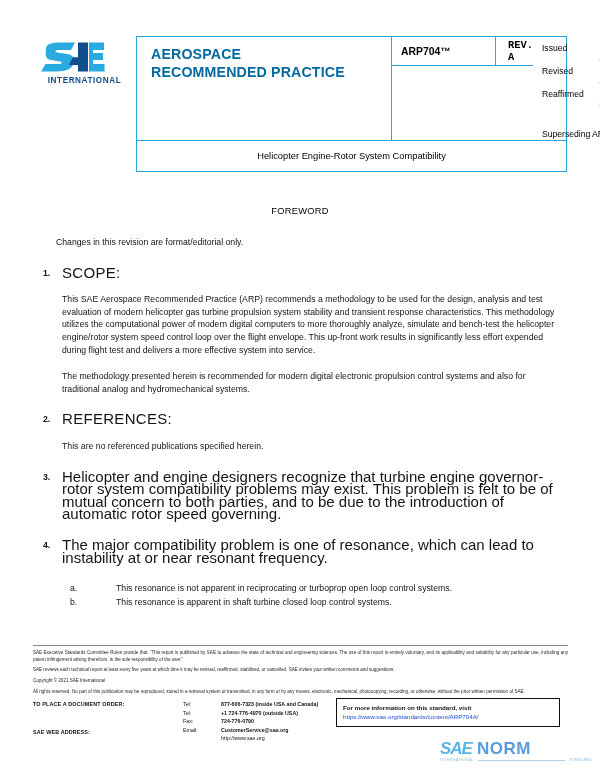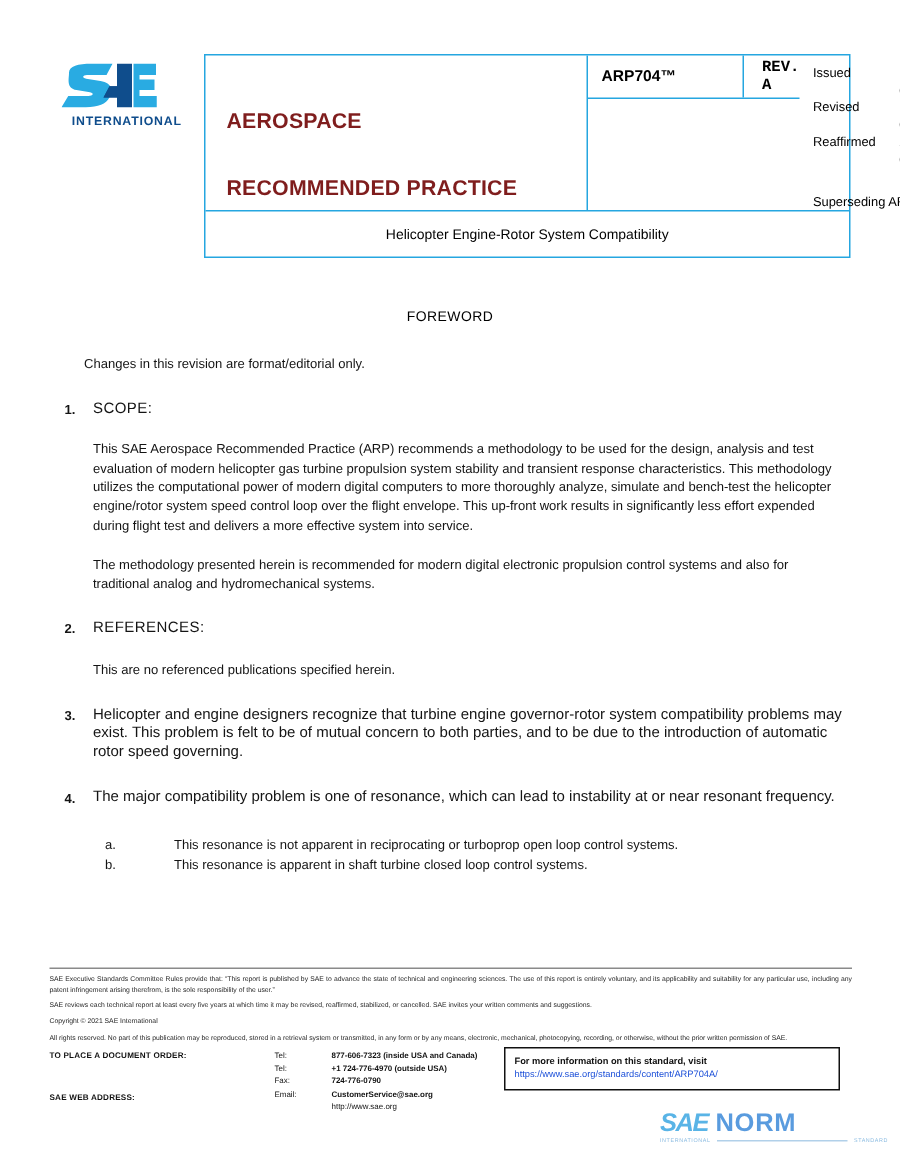--- a/index.html
+++ b/index.html
@@ -65,22 +65,21 @@
     flex: 0 0 255px;
     border-right: 1.6px solid #25a6e0;
     box-sizing: border-box;
     padding: 9px 0 0 14px;
   }
   .hdr-title-cell .t {
     font-size: 14.2px;
     font-weight: bold;
     line-height: 17.5px;
     letter-spacing: 0.15px;
-    color: #7f1d1d;
-    margin-top: 27px;
+    color: #0369a1;
   }
   .hdr-right {
     flex: 1 1 auto;
     display: flex;
     flex-direction: row;
   }
   .hdr-docrow {
     display: flex;
     border-bottom: 1.6px solid #25a6e0;
     height: 28px;
@@ -162,21 +161,21 @@
   }
   .numitem .num {
     flex: 0 0 19px;
     font-size: 8.7px;
     line-height: 12.6px;
     font-weight: bold;
     color: #141414;
   }
   .numitem .txt {
     flex: 1 1 auto;
-    font-size: 10px;
+    font-size: 15px;
     line-height: 12.6px;
     color: #141414;
   }
   .numitem.heading .txt { font-weight: normal; letter-spacing: 0.3px; }
 
   .subitem {
     display: flex;
     margin-left: 70px;
     margin-right: 36px;
   }

